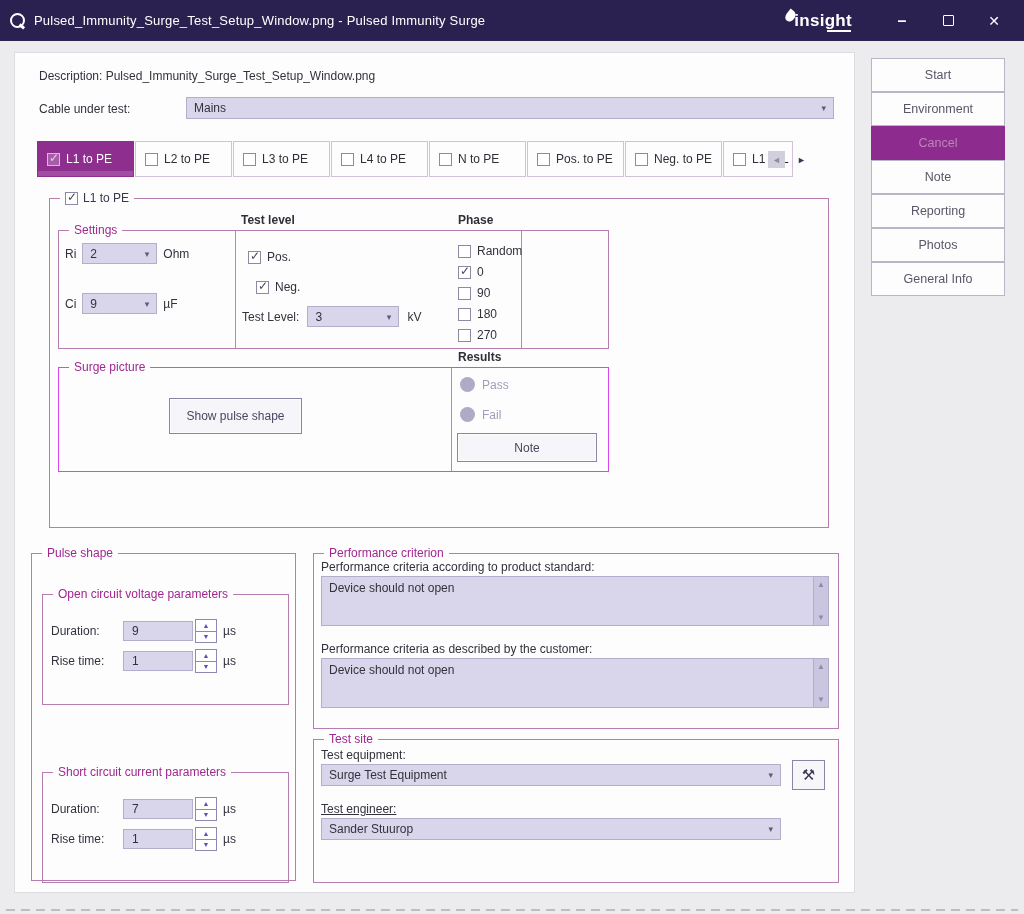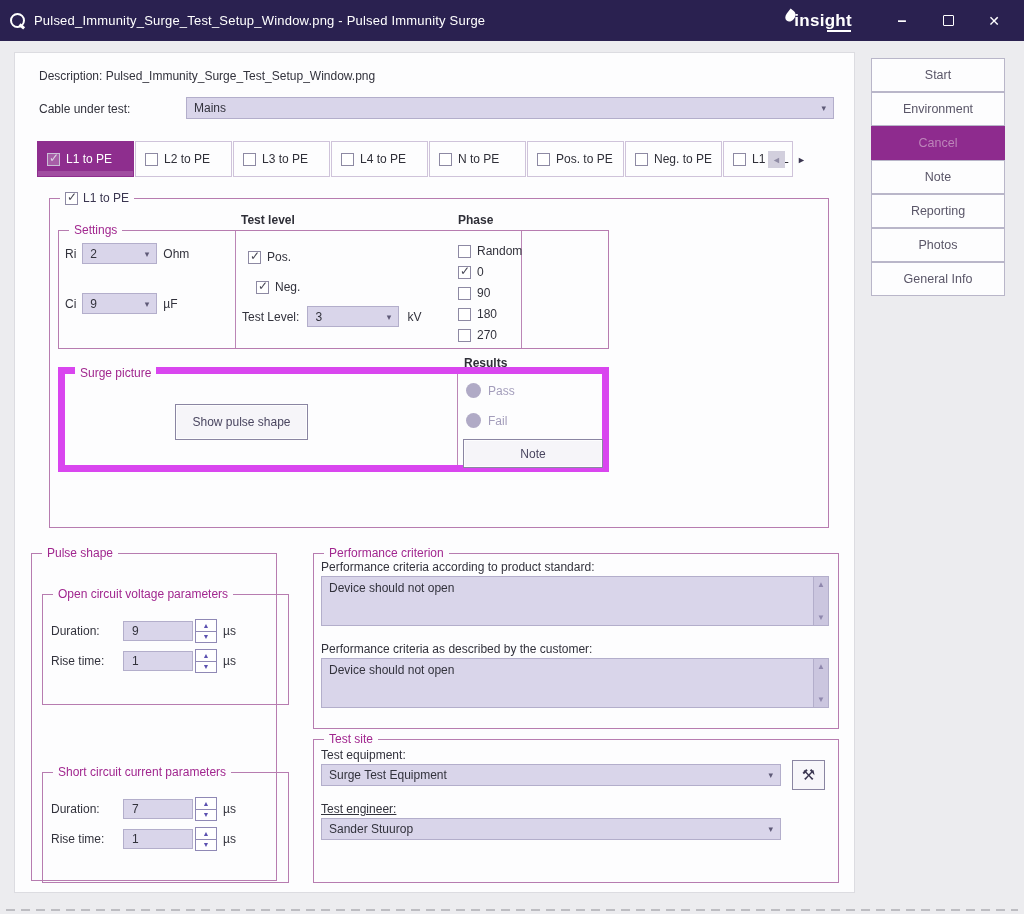--- a/index.html
+++ b/index.html
@@ -79,34 +79,34 @@
   .col-phase { position:absolute; left:392px; top:0; right:0; height:100%; }
   .ri-row, .ci-row { position:absolute; left:6px; display:flex; align-items:center; gap:6px; font-size:12px; }
   .ri-row { top:12px; } .ci-row { top:62px; }
   .ri-row .select, .ci-row .select { width:75px; height:21px; }
   .tl-pos { position:absolute; left:12px; top:19px; }
   .tl-neg { position:absolute; left:4px; top:49px;padding-left:16px; }
   .tl-row { position:absolute; left:6px; top:75px; display:flex; align-items:center; gap:8px; font-size:12px; }
   .tl-row .select { width:92px; height:21px; }
   .phase-list { position:absolute; left:7px; top:13px; display:flex; flex-direction:column; gap:7px; }
 
-  .row2 { position:absolute; left:8px; top:168px; width:551px; height:105px; border:7px solid #d946ef; }
+  .row2 { position:absolute; left:8px; top:168px; width:551px; height:105px; border:1px solid #d946ef; }
   .res-col { position:absolute; left:392px; top:0; bottom:0; right:0; border-left:1px solid #bb86b6; }
   .radio-row { position:absolute; left:8px; display:flex; align-items:center; gap:7px;
     font-size:12px; color:#a39dbb; }
   .radio { width:15px; height:15px; border-radius:50%; background:#b0aac6; flex:none; }
 
   .btn { background:#f6f5f9; border:1px solid #8a85a2; color:#4a4660; font-size:12px;
     display:flex; align-items:center; justify-content:center; cursor:default;
     box-shadow:inset 0 0 0 1px #fdfdfe; }
   .btn-pulse { position:absolute; left:110px; top:30px; width:133px; height:36px; }
   .btn-note  { position:absolute; left:5px; top:65px; width:140px; height:29px; }
 
   
-  .grp-pulse { left:16px; top:500px; width:246px; height:328px; }
+  .grp-pulse { left:16px; top:500px; width:265px; height:328px; }
   .grp-open  { position:absolute; left:10px; top:40px;  width:247px; height:111px; border:1px solid #b77cb0; }
   .grp-short { position:absolute; left:10px; top:170px; width:247px; height:111px; border:1px solid #b77cb0;margin-top:48px; }
   .spin-row { position:absolute; left:8px; display:flex; align-items:center; font-size:12px; }
   .spin-row .lbl { width:72px; }
   .spin-val { width:70px; height:20px; background:#d9d5ea; border:1px solid #b3aecb;
     display:flex; align-items:center; padding-left:8px; font-size:12px; }
   .spin-btns { display:flex; flex-direction:column; width:22px; height:24px; margin-left:2px; }
   .spin-btns span { flex:1; border:1px solid #8f88b5; background:#fff; color:#5b51b0;
     font-size:7px; display:flex; align-items:center; justify-content:center; }
   .spin-btns span:last-child { margin-top:-1px; }

